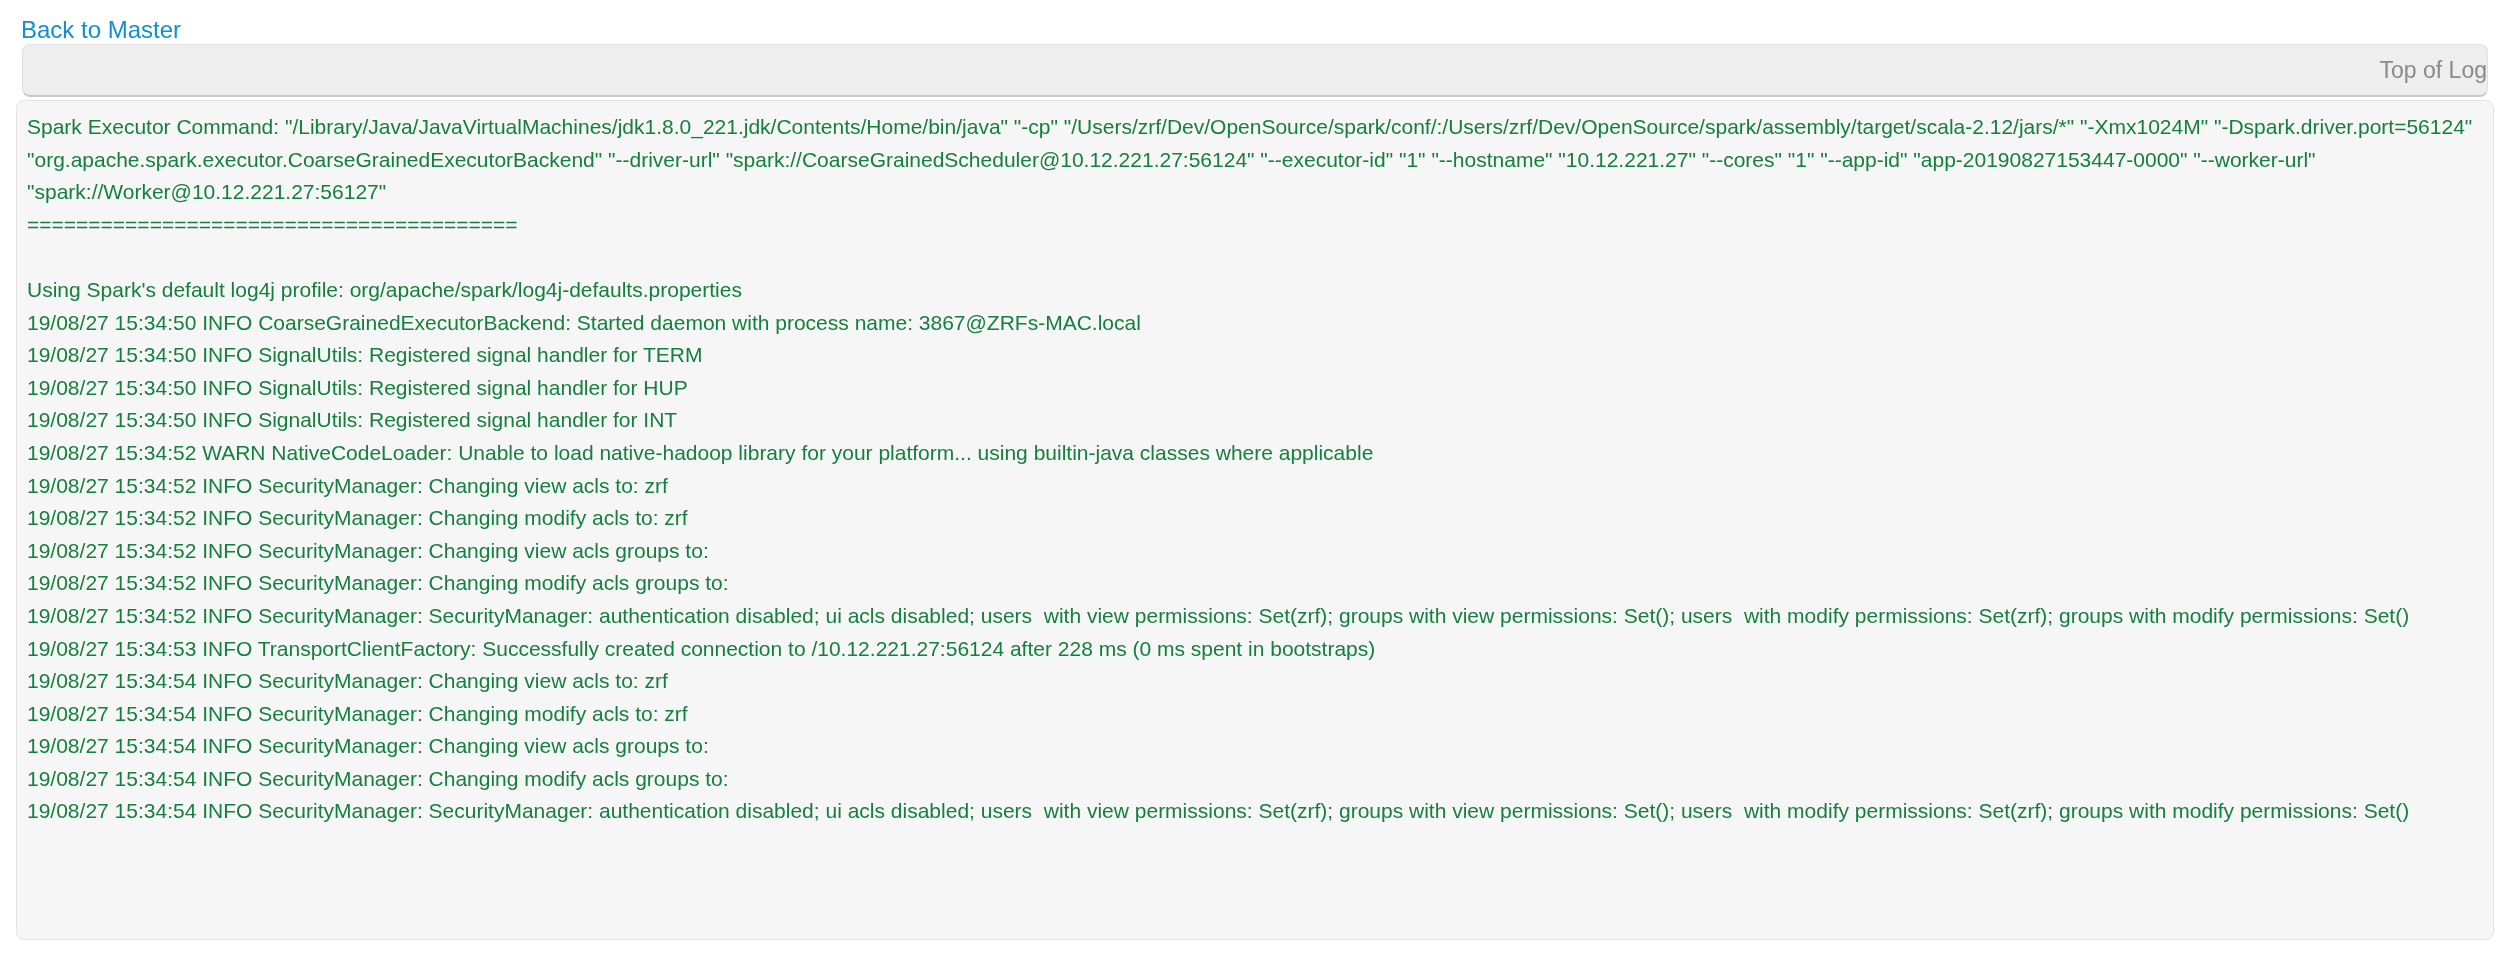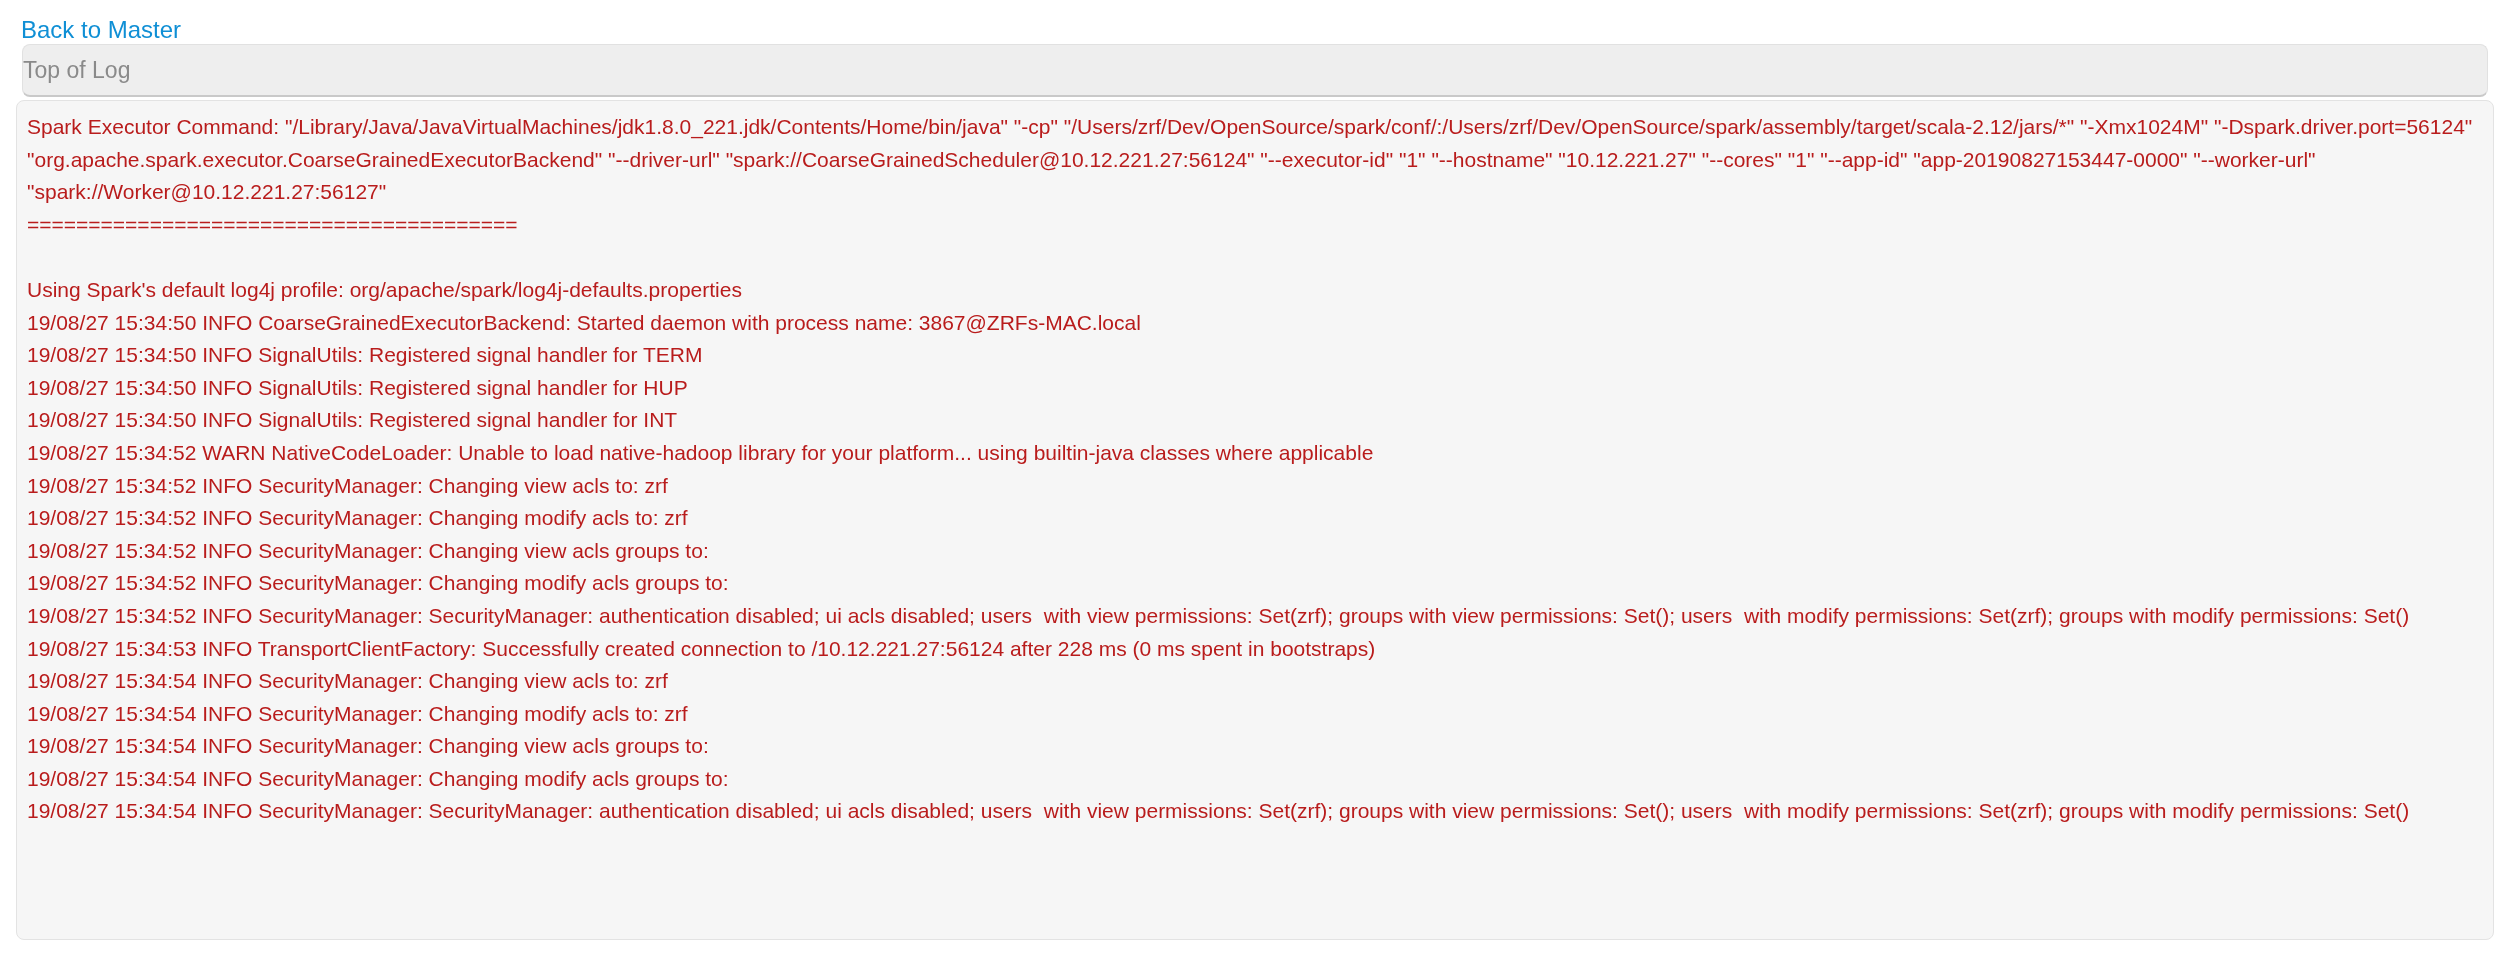--- a/index.html
+++ b/index.html
@@ -34,41 +34,41 @@
     margin: 0 auto;
     width: 2466px;
     height: 53px;
     background: #eeeeee;
     border: 1px solid #e1e1e1;
     border-bottom: 2px solid #c9c9c9;
     border-radius: 8px;
     color: #8a8a8a;
     font-family: "Liberation Sans", sans-serif;
     font-size: 23px;
-    text-align: left;
+    text-align: right;
     cursor: pointer;
   }
 
   .log-content {
     margin: 3px auto 0 auto;
     width: 2478px;
     height: 840px;
     background: #f6f6f6;
     border: 1px solid #e3e3e3;
     border-radius: 8px;
     padding: 10px;
     overflow: hidden;
   }
 
   .log-content pre {
     margin: 0;
     font-family: "Liberation Sans", sans-serif;
     font-size: 21px;
     line-height: 32.6px;
-    color: #b91c1c;
+    color: #15803d;
     white-space: pre-wrap;
     overflow-wrap: break-word;
   }
 </style>
 </head>
 <body>
 
 <div class="page">
 
   <a class="back-link">Back to Master</a>

